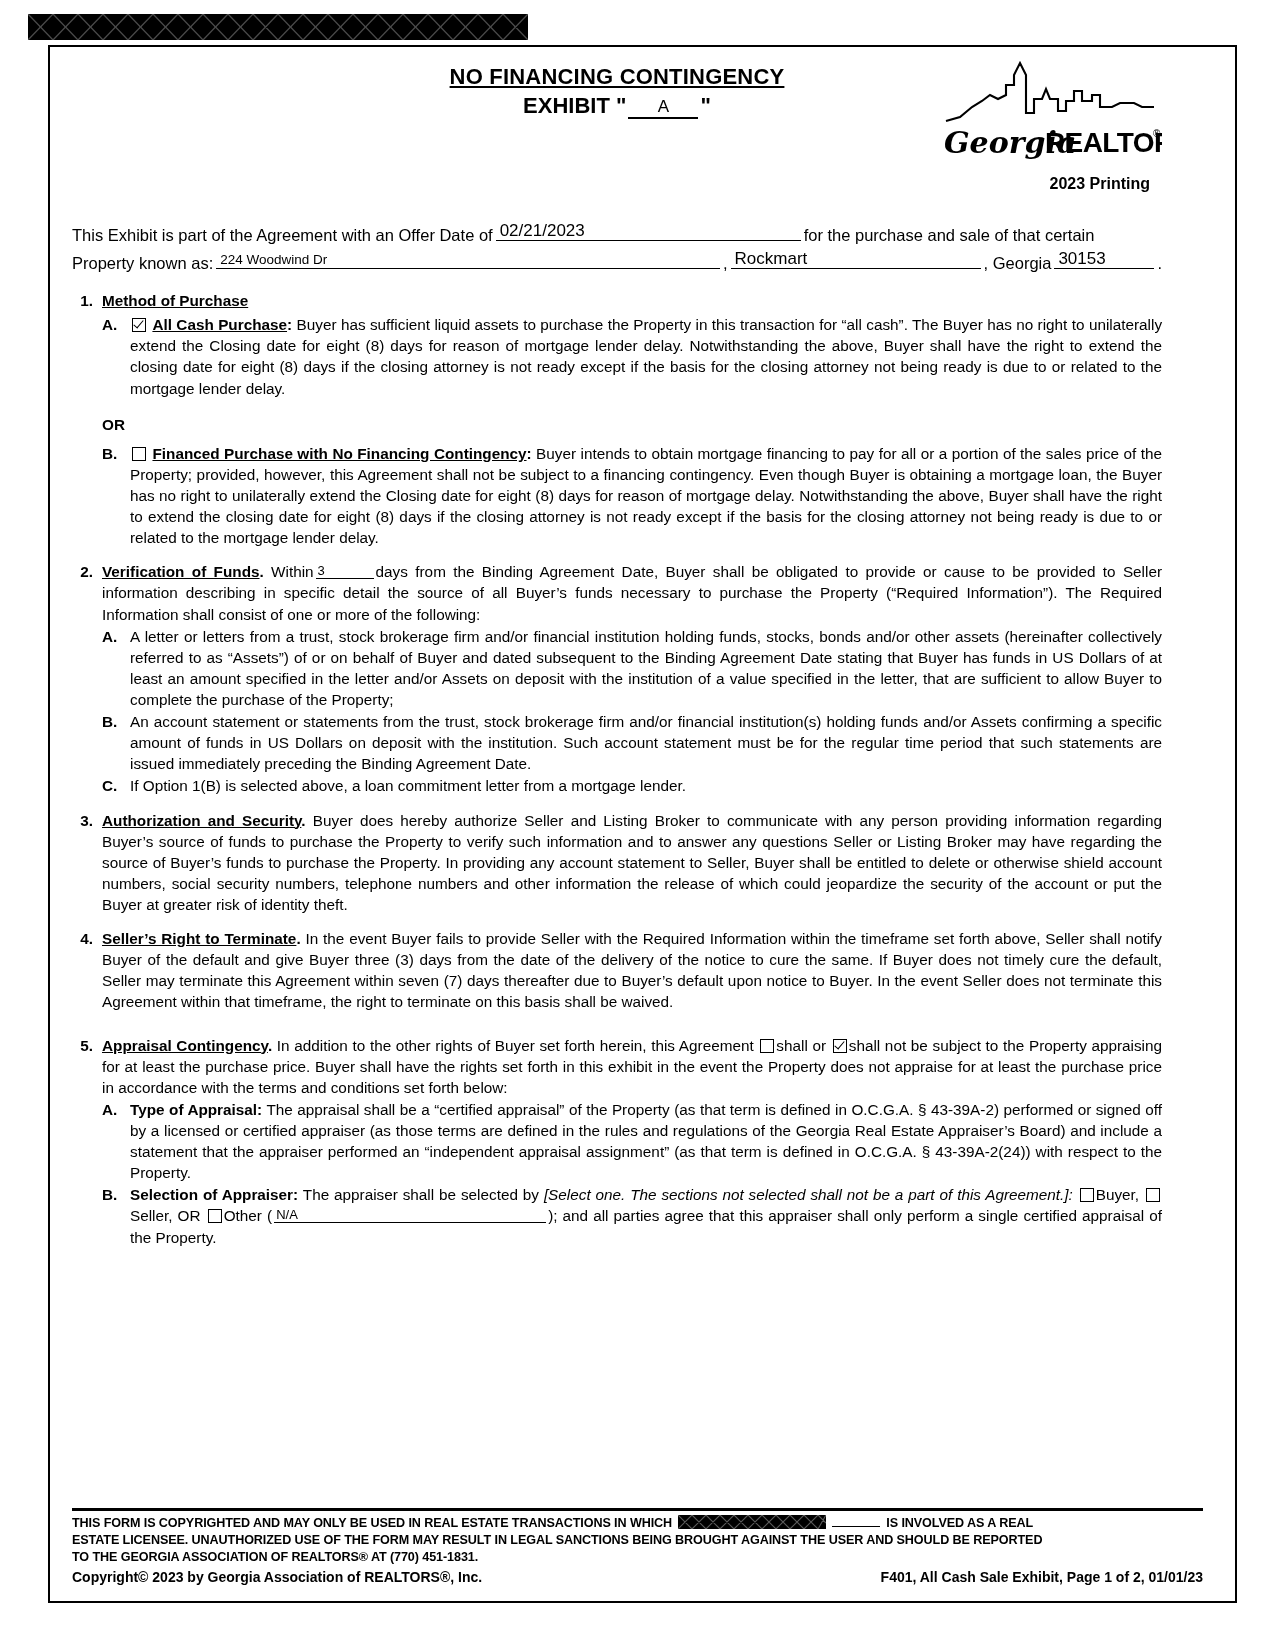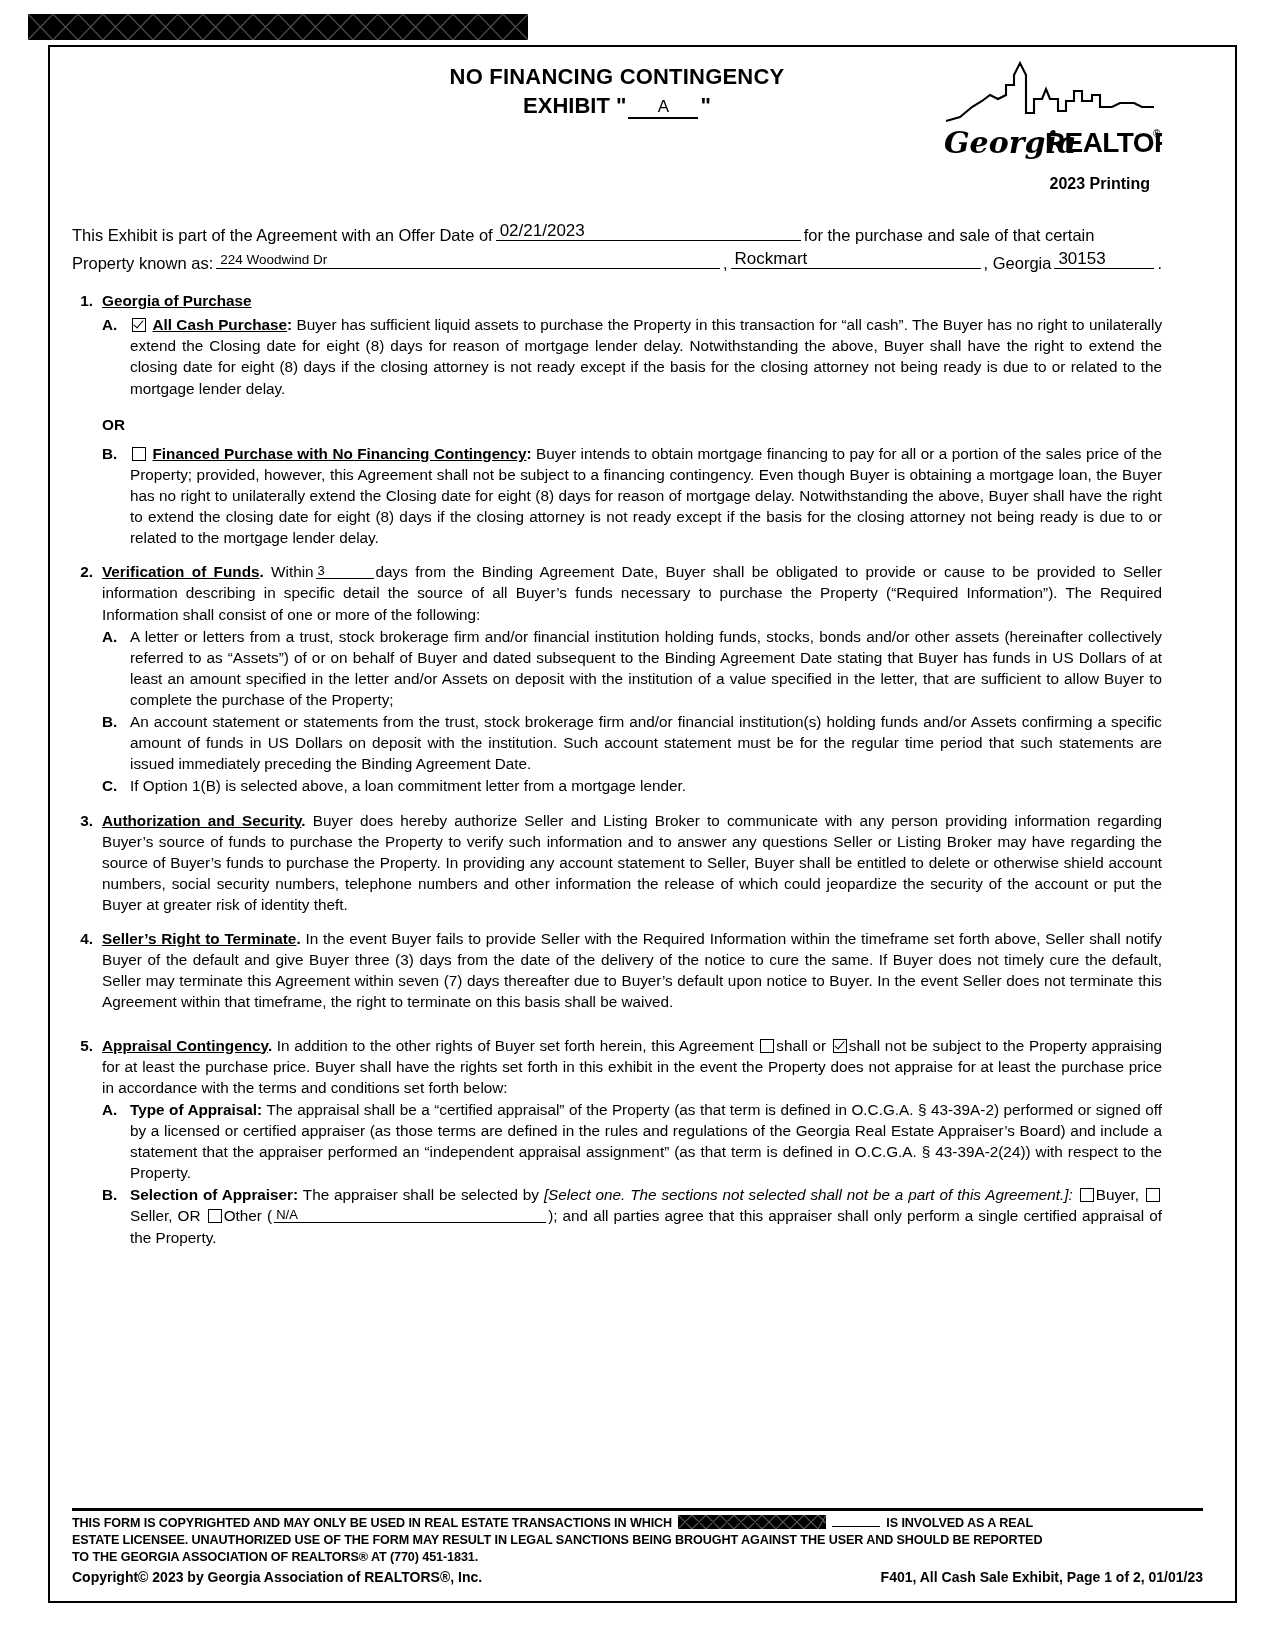--- a/index.html
+++ b/index.html
@@ -55,20 +55,21 @@
   }
   .title-block {
     text-align: center;
     padding-top: 8px;
   }
   .doc-title {
     font-size: 22px;
     font-weight: bold;
     letter-spacing: 0.2px;
     line-height: 1.25;
+    text-decoration: underline;
   }
   .exhibit-line {
     font-size: 22px;
     font-weight: bold;
     margin-top: 2px;
     display: flex;
     justify-content: center;
     align-items: flex-end;
   }
   .exhibit-fill {
@@ -323,21 +324,21 @@
         </span>
         <span>.</span>
       </div>
     </div>
 
     <div class="sections">
 
       <div class="sec">
         <div class="sec-num">1.</div>
         <div class="sec-body nojust">
-          <span class="u">Georgia of Purchase</span>
+          <span class="u">Method of Purchase</span>
           <div class="sub" style="margin-top:3px;">
             <div class="sub-lbl">A.</div>
             <div class="sub-body">
               <span class="cb checked"></span>
               <span class="u">All Cash Purchase</span><span class="b">:</span>
               <span>Buyer has sufficient liquid assets to purchase the Property in this transaction for “all cash”. The Buyer has no right to unilaterally extend the Closing date for eight (8) days for reason of mortgage lender delay. Notwithstanding the above, Buyer shall have the right to extend the closing date for eight (8) days if the closing attorney is not ready except if the basis for the closing attorney not being ready is due to or related to the mortgage lender delay.</span>
             </div>
           </div>
           <div class="or-line" style="padding-left:0;">OR</div>
           <div class="sub">

